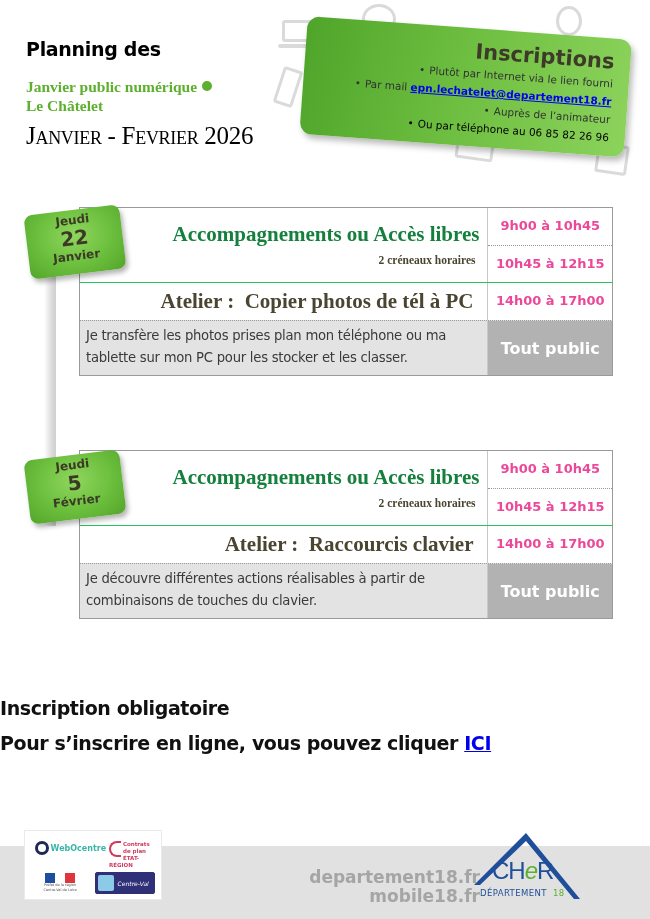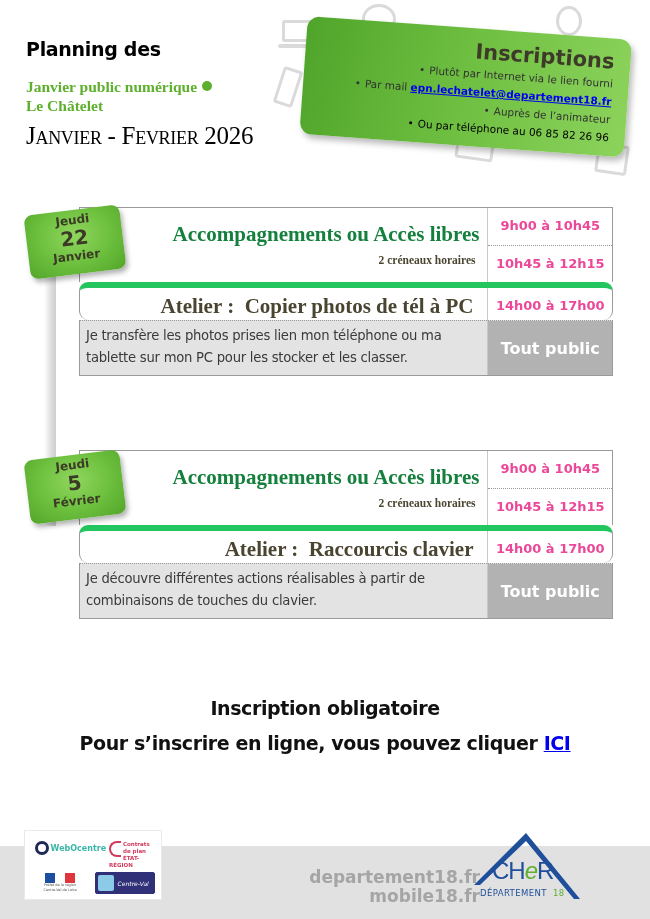--- a/index.html
+++ b/index.html
@@ -30,21 +30,21 @@
     .insc-line a { color: #0000ee; text-decoration: underline; font-weight: bold; }
     .bullet::before { content: "\2022"; margin-right: 4px; }
 
     
     .vshadow { position: absolute; left: 44px; top: 256px; width: 12px; height: 270px; background: linear-gradient(90deg, rgba(255,255,255,0) 0%, #d2d2d2 70%, #c6c6c6 100%); opacity: 0.85; }
 
     
     .session { position: absolute; left: 79px; width: 534px; }
     .s-row { display: flex; border-left: 1px solid #9a9a9a; border-right: 1px solid #9a9a9a; }
     .s-row.top { border-top: 1px solid #9a9a9a; height: 75px; }
-    .s-row.atelier { border-top: 6px solid #22c55e; height: 38px; border-radius: 9px; }
+    .s-row.atelier { border-top: 1px solid #22c55e; height: 38px; }
     .s-row.desc { border-top: 1px dotted #9a9a9a; border-bottom: 1px solid #9a9a9a; height: 56px; background: #e3e3e3; }
     .s-main { width: 409px; position: relative; }
     .s-side { width: 125px; border-left: 1px solid #c8c8c8; }
     .acc-title { position: absolute; right: 8px; top: 14px; font-family: "Liberation Serif", serif; font-weight: bold; font-size: 21px; color: #15803d; white-space: nowrap; }
     .acc-sub { position: absolute; right: 12px; top: 46px; font-family: "Liberation Serif", serif; font-weight: bold; font-size: 11.5px; color: #4a4530; }
     .slot { height: 37px; line-height: 36px; text-align: center; font-family: "DejaVu Sans", sans-serif; font-weight: bold; font-size: 13px; color: #ec4899; }
     .slot.first { border: 1px solid #8a8a8a; border-left: none; border-right: none; border-top: none; border-bottom: 1px dotted #999; height: 38px; }
     .atelier-title { width: 409px; text-align: right; padding-right: 14px; line-height: 37px; font-family: "Liberation Serif", serif; font-weight: bold; font-size: 21px; color: #4a4530; white-space: nowrap; }
     .desc-text { width: 409px; padding: 4px 6px; font-family: "DejaVu Sans", sans-serif; font-size: 13.2px; color: #3a3a3a; line-height: 22px; letter-spacing: -0.25px; }
     .public { width: 125px; background: #b2b2b2; border-left: 1px solid #c8c8c8; color: #ffffff; font-family: "DejaVu Sans", sans-serif; font-weight: bold; font-size: 16px; display: flex; align-items: center; justify-content: center; }
@@ -56,21 +56,21 @@
       border-radius: 8px; transform: rotate(-7deg);
       box-shadow: 2px 4px 5px rgba(0,0,0,0.3);
       text-align: center; color: #3b3a26; font-family: "DejaVu Sans", sans-serif; font-weight: bold;
       padding-top: 3px;
     }
     .date-day { font-size: 12px; line-height: 15px; }
     .date-num { font-size: 20px; line-height: 21px; }
     .date-month { font-size: 12px; line-height: 15px; }
 
     
-    .cta { position: absolute; left: 0; width: 650px; text-align: center; font-family: "DejaVu Sans", sans-serif; font-weight: bold; font-size: 19px; color: #111; letter-spacing: -0.4px; }
+    .cta { position: absolute; left: 0; width: 650px; text-align: left; font-family: "DejaVu Sans", sans-serif; font-weight: bold; font-size: 19px; color: #111; letter-spacing: -0.4px; }
     .cta a { color: #0000ee; text-decoration: underline; }
 
     
     .footer-band { position: absolute; left: 0; top: 846px; width: 650px; height: 73px; background: #e1e1e1; }
     .partners { position: absolute; left: 24px; top: 830px; width: 138px; height: 70px; background: #fff; border: 1px solid #eaeaea; }
     .partner { position: absolute; font-size: 5px; font-family: "DejaVu Sans", sans-serif; }
     .site-links { position: absolute; right: 170px; top: 868px; text-align: right; font-family: "DejaVu Sans", sans-serif; font-weight: bold; font-size: 17px; color: #a5a5a5; line-height: 19px; }
     .cher-logo { position: absolute; left: 470px; top: 833px; width: 120px; height: 75px; }
   </style>
 </head>
@@ -110,21 +110,21 @@
     <div class="s-side">
       <div class="slot first">9h00 à 10h45</div>
       <div class="slot">10h45 à 12h15</div>
     </div>
   </div>
   <div class="s-row atelier">
     <div class="atelier-title"><span>Atelier :</span>&nbsp; <span>Copier photos de tél à PC</span></div>
     <div class="s-side slot">14h00 à 17h00</div>
   </div>
   <div class="s-row desc">
-    <div class="desc-text">Je transfère les photos prises lien mon téléphone ou ma tablette sur mon PC pour les stocker et les classer.</div>
+    <div class="desc-text">Je transfère les photos prises plan mon téléphone ou ma tablette sur mon PC pour les stocker et les classer.</div>
     <div class="public">Tout public</div>
   </div>
 </div>
 <div class="date-tag" style="top:210px;">
   <div class="date-day">Jeudi</div>
   <div class="date-num">22</div>
   <div class="date-month">Janvier</div>
 </div>
 
 <div class="session" style="top:450px;">

